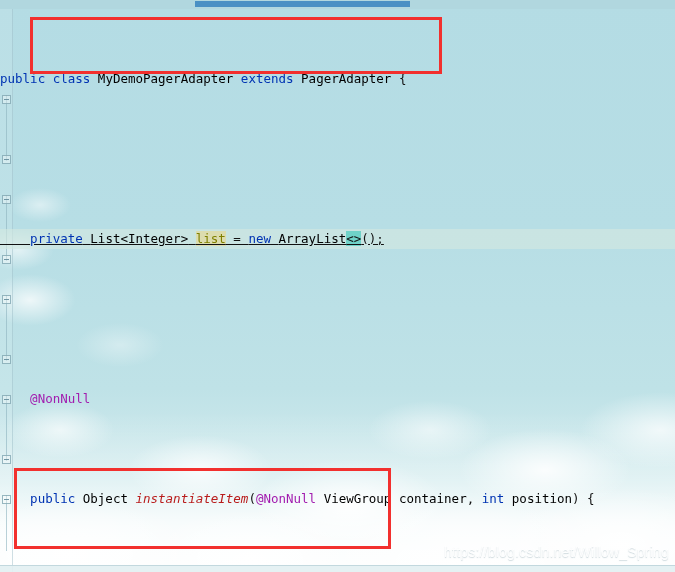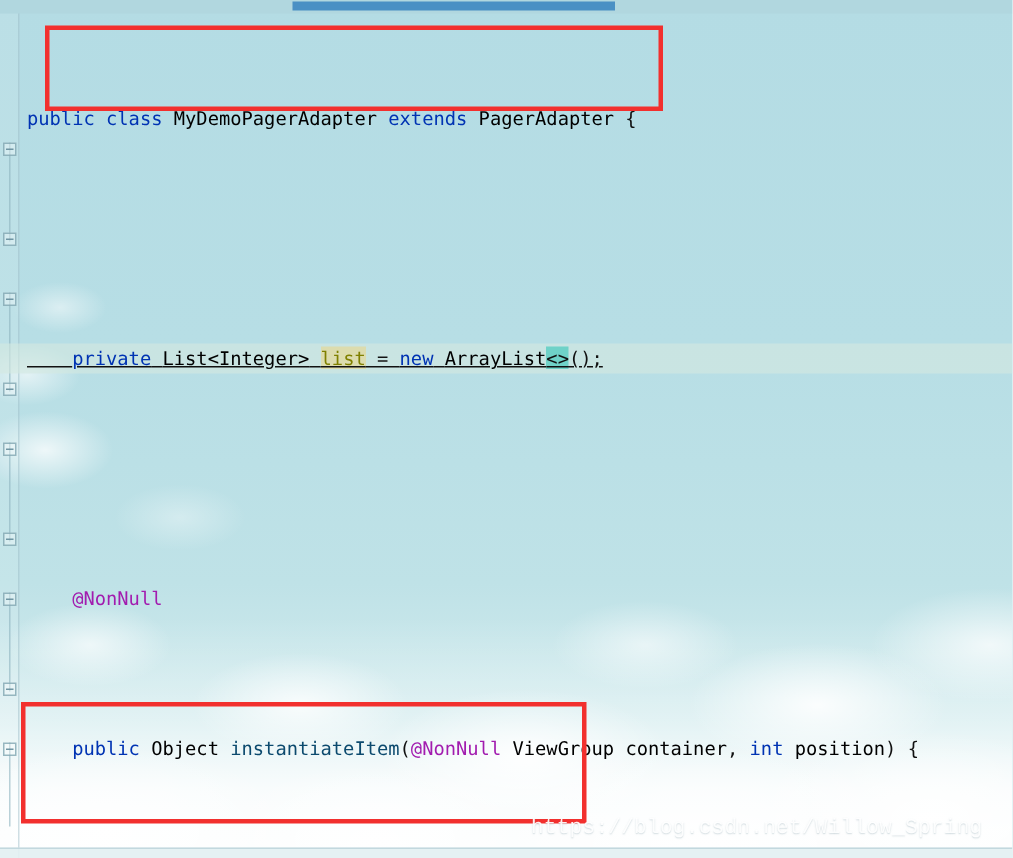--- a/index.html
+++ b/index.html
@@ -98,54 +98,53 @@
     position: absolute;
     left: 0; top: 9px;
     width: 675px;
     font-size: 12.5px;
     line-height: 20px;
     white-space: pre;
   }
   .line {
     position: relative;
     height: 20px;
-    padding-left: 18px;
     box-sizing: border-box;
     color: #111111;
   }
   .line.current {
     background: rgba(212, 232, 224, 0.62);
     text-decoration: underline;
   }
 
   
   .kw      { color: #0033b3; }
   .type    { color: #000000; }
-  .method  { color: #0c4a6e; }
+  .method  { color: #b91c1c; font-style: italic; }
   .anno    { color: #a21caf; }
   .punct   { color: #111111; }
   .hl-var  { background: #dcdcae; color: #808000; }
   .hl-sel  { background: #6fd2c8; color: #111111; }
 
   
   .redbox {
     position: absolute;
     box-sizing: border-box;
     border: 3px solid #f2302e;
     background: transparent;
     pointer-events: none;
   }
   #redbox-top    { left: 30px;  top: 17px;  width: 412px; height: 57px; }
   #redbox-bottom { left: 14px;  top: 468px; width: 377px; height: 81px; }
 
   
   .watermark {
     position: absolute;
-    right: 20px; bottom: 12px;
-    font-family: Liberation Mono, monospace;
+    right: 6px; bottom: 12px;
+    font-family: Liberation Sans, sans-serif;
     font-size: 14px;
     letter-spacing: 0.2px;
     color: rgba(255,255,255,0.92);
     text-shadow: 0 1px 1px rgba(120,150,160,0.35);
     white-space: nowrap;
   }
 
   
   .bottom-strip {
     position: absolute;

